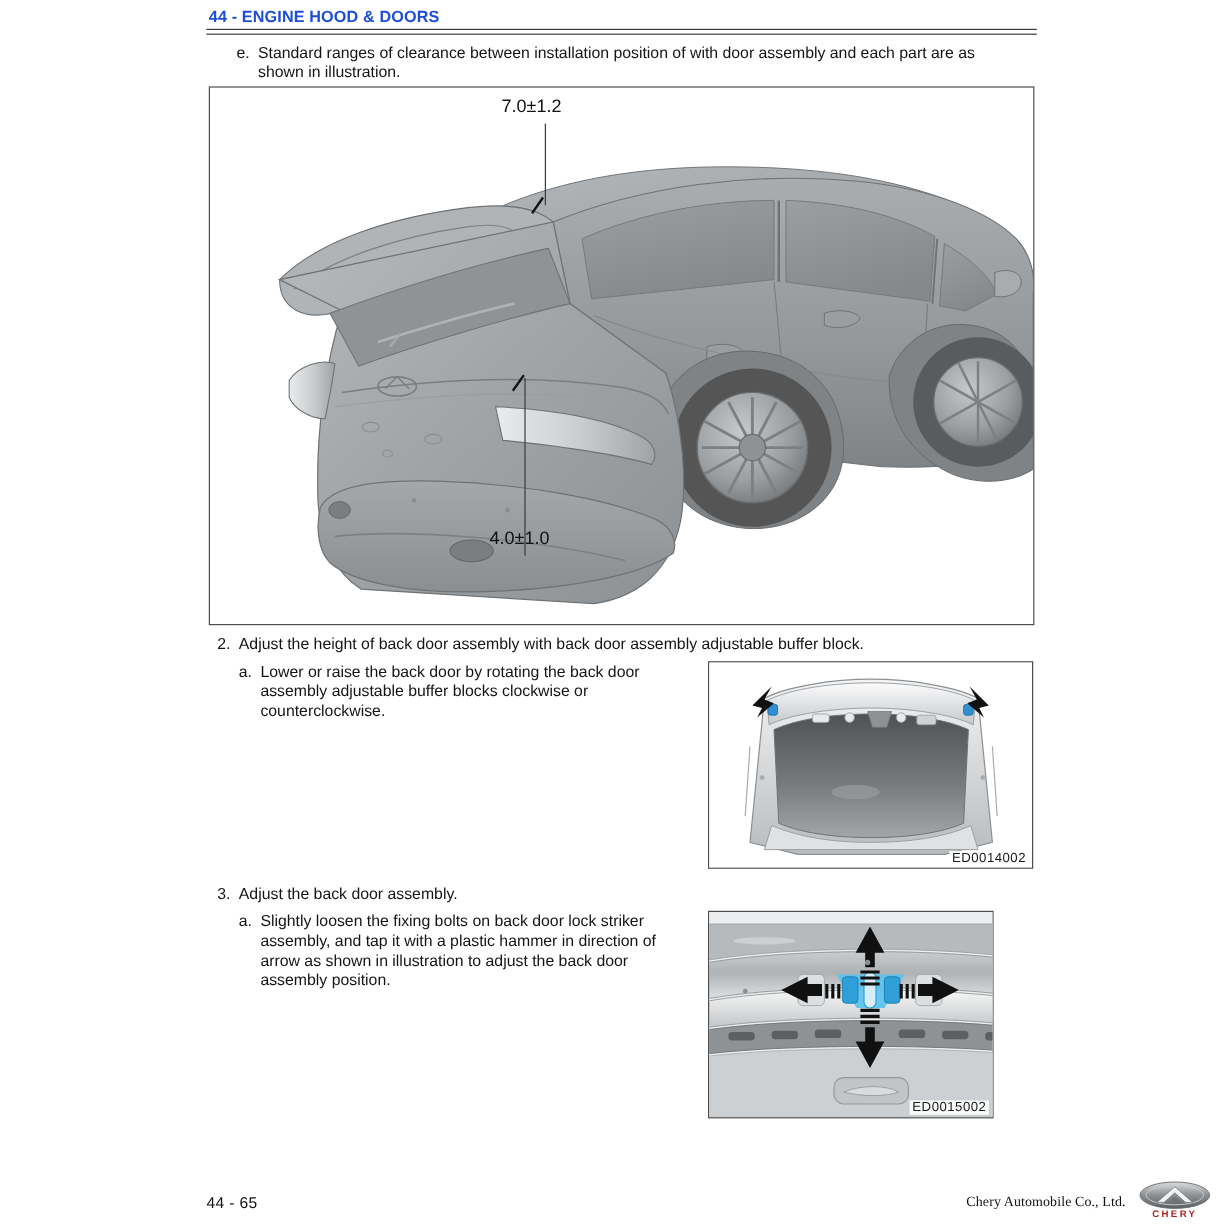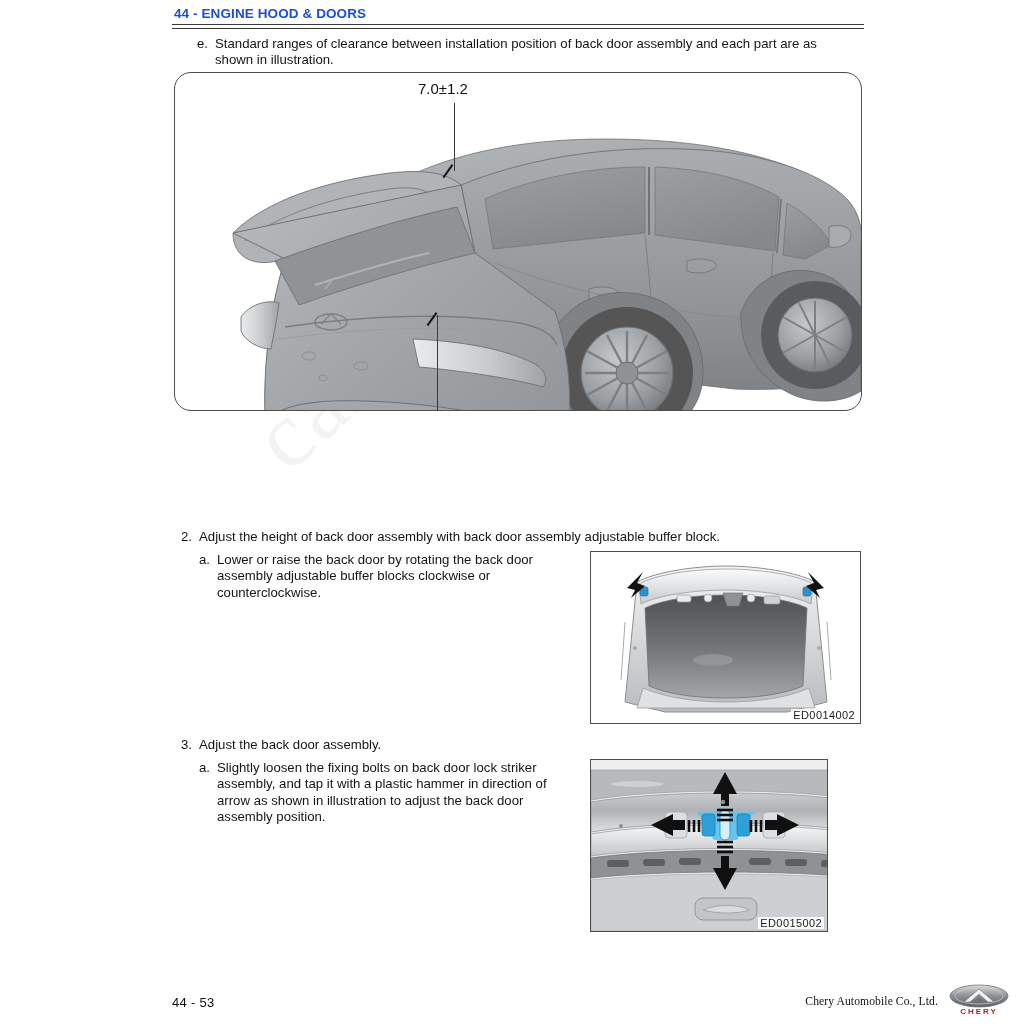--- a/index.html
+++ b/index.html
@@ -181,24 +181,24 @@
     <span>car01.com</span>
   </div>
 
   <div class="header">
     <div class="h-title">44 - ENGINE HOOD &amp; DOORS</div>
     <div class="h-rule"></div>
   </div>
 
   <div class="step" style="left:190px; top:36px; width:660px;">
     <div class="marker" style="width:18px;">e.</div>
-    <div class="body">Standard ranges of clearance between installation position of back door assembly and each part are as shown in illustration.</div>
-  </div>
-
-  <div class="figbox" style="left:174px; top:72px; width:688px; height:339px;border-radius:17px;">
+    <div class="body">Standard ranges of clearance between installation position of with door assembly and each part are as shown in illustration.</div>
+  </div>
+
+  <div class="figbox" style="left:174px; top:72px; width:688px; height:449px;">
 
     <svg class="veh" width="686" height="447" viewBox="0 0 686 447">
       <defs>
         <linearGradient id="bodyG" x1="0" y1="0" x2="1" y2="1">
           <stop offset="0%" stop-color="#b8bbbd"></stop>
           <stop offset="45%" stop-color="#a2a6a9"></stop>
           <stop offset="100%" stop-color="#8d9194"></stop>
         </linearGradient>
         <linearGradient id="sideG" x1="0" y1="0" x2="0" y2="1">
           <stop offset="0%" stop-color="#a9adb0"></stop>
@@ -485,21 +485,21 @@
         </g>
       </g>
 
       <circle cx="132" cy="42" r="2.2" fill="#8d9093"></circle>
       <circle cx="240" cy="64" r="2.2" fill="#8d9093"></circle>
       <circle cx="30" cy="66" r="2" fill="#8d9093"></circle>
     </svg>
     <div class="figcode">ED0015002</div>
   </div>
 
-  <div class="footer-page">44 - 53</div>
+  <div class="footer-page">44 - 65</div>
   <div class="footer-company">Chery Automobile Co., Ltd.</div>
 
   <div class="footer-logo">
     <svg class="mark" width="62" height="24" viewBox="0 0 62 24">
       <defs>
         <linearGradient id="logoG" x1="0" y1="0" x2="0" y2="1">
           <stop offset="0%" stop-color="#d9dbdd"></stop>
           <stop offset="50%" stop-color="#8e9194"></stop>
           <stop offset="100%" stop-color="#5b5e61"></stop>
         </linearGradient>

